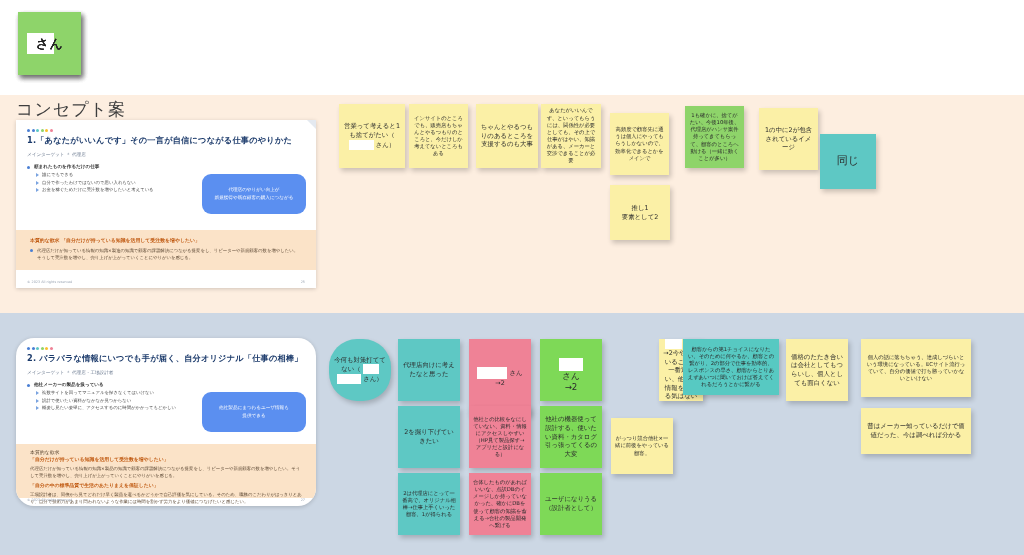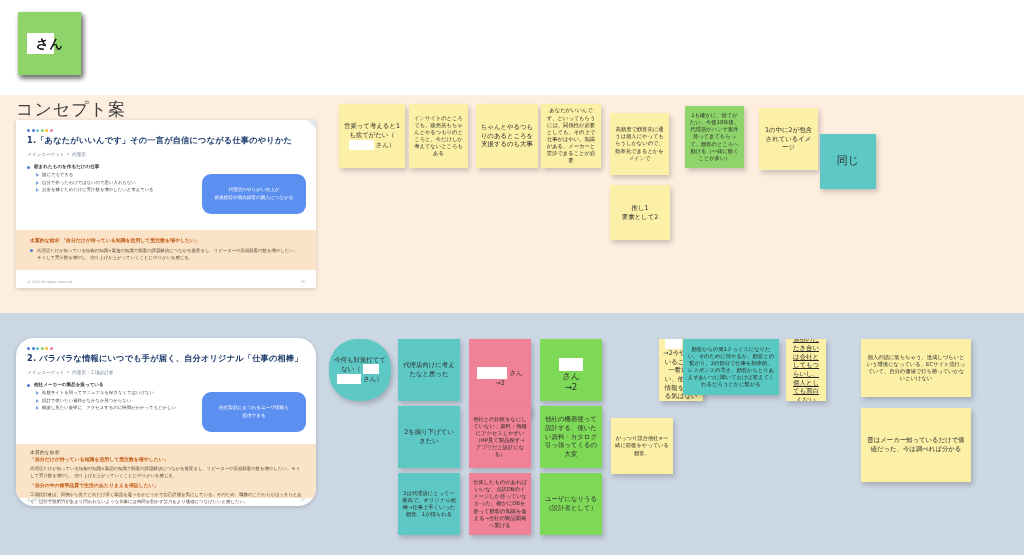--- a/index.html
+++ b/index.html
@@ -285,25 +285,25 @@
     </div>
   </div>
   <div class="note y t-xs" style="left:611px;top:418px;width:62px;height:56px;">
     <span>がっつり競合他社×一緒に前後をやっている顧客。</span>
   </div>
 
   <div class="note c2 t-xs" style="left:683px;top:339px;width:96px;height:56px;">
     <span>顧客からの第1チョイスになりたい、そのために何やるか、顧客との繋がり、2の部分で仕事を効率的、レスポンスの早さ、顧客からとりあえずあいつに聞いておけば答えてくれるだろうとかに繋がる</span>
   </div>
 
-  <div class="note y t-s" style="left:786px;top:339px;width:40px;height:62px;text-decoration:underline;">
+  <div class="note y t-s" style="left:786px;top:339px;width:62px;height:62px;">
     <span>価格のたたき合いは会社としてもつらいし、個人としても面白くない</span>
   </div>
 
   <div class="note y t-xs" style="left:861px;top:339px;width:110px;height:58px;">
     <span>個人の話に落ちちゃう、達成しづらいという環境になっている。ECサイト流行っていて、自分の価値で打ち勝っていかないといけない</span>
   </div>
 
-  <div class="note y t-s" style="left:861px;top:408px;width:110px;height:74px;">
+  <div class="note y t-s" style="left:861px;top:408px;width:110px;height:46px;">
     <span>昔はメーカー知っているだけで価値だった、今は調べれば分かる</span>
   </div>
 
 </div>
 
 </body></html>

